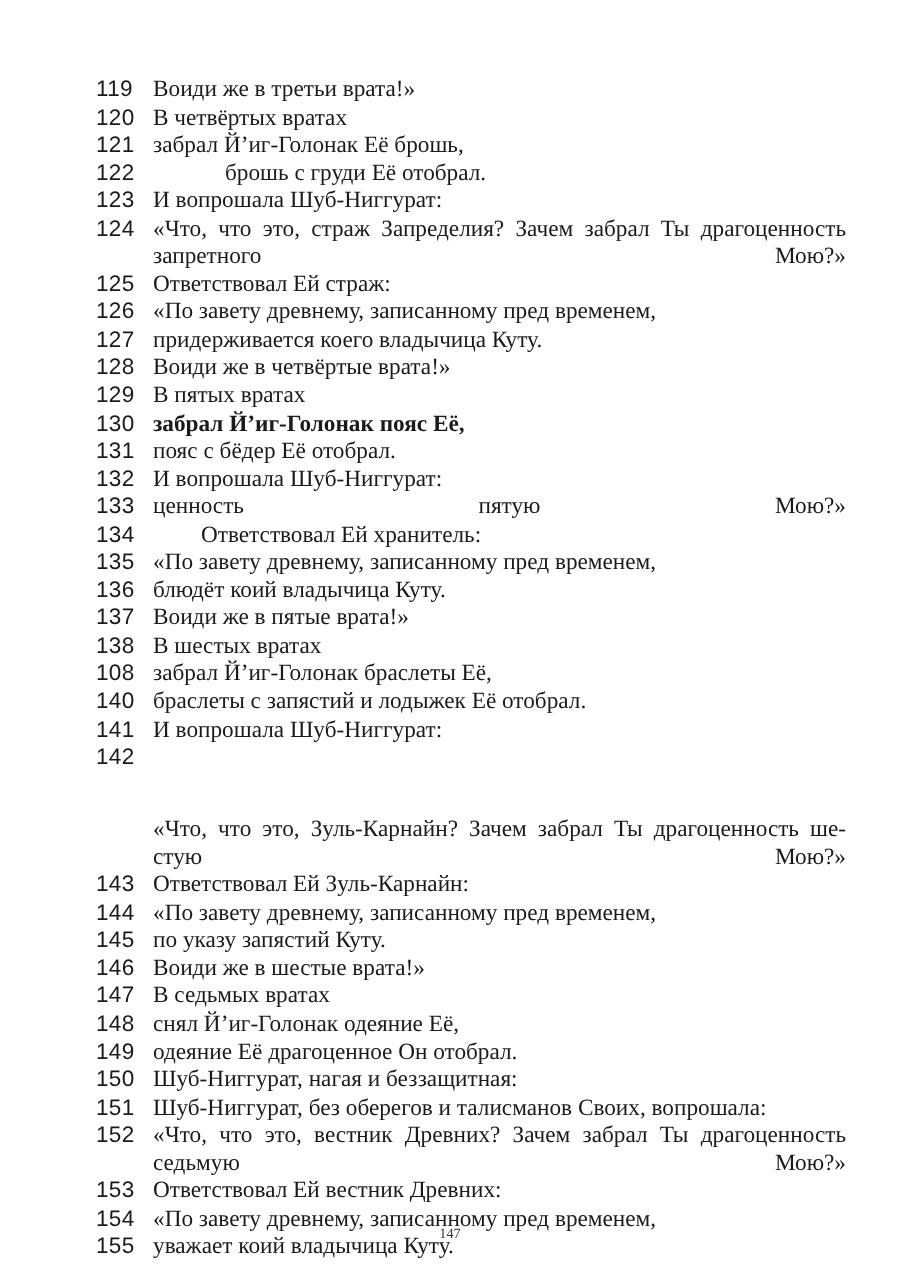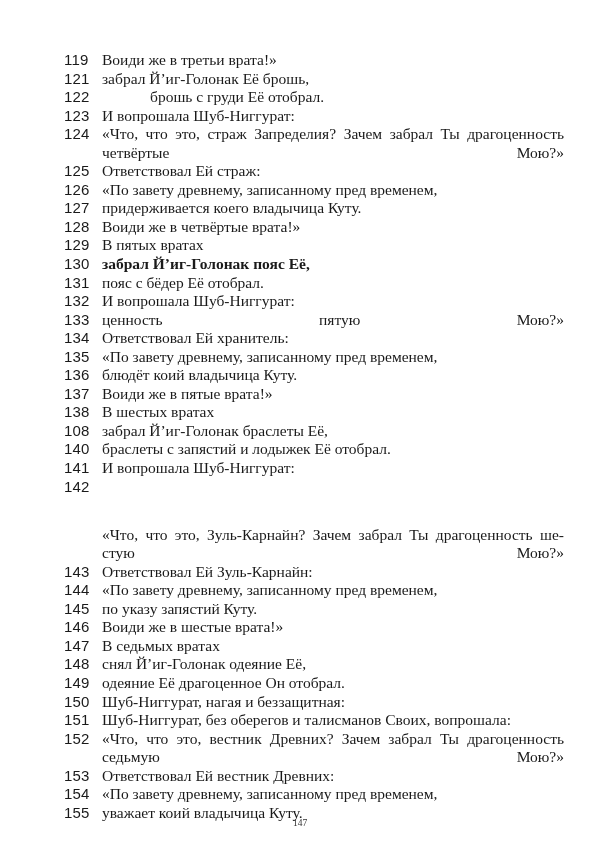--- a/index.html
+++ b/index.html
@@ -19,20 +19,26 @@
 
 <div class="page">
   <div class="lines" id="lines">
       <div class="line">
         <span class="num">119</span>
         <span class="txt">
           <span class="cont" style="text-align: justify; text-align-last: left;">Воиди же в третьи врата!»</span>
         </span>
       </div>
       <div class="line">
+        <span class="num">120</span>
+        <span class="txt">
+          <span class="cont" style="text-align: justify; text-align-last: left;">В четвёртых вратах</span>
+        </span>
+      </div>
+      <div class="line">
         <span class="num">121</span>
         <span class="txt">
           <span class="cont" style="text-align: justify; text-align-last: left;">забрал Й’иг-Голонак Её брошь,</span>
         </span>
       </div>
       <div class="line">
         <span class="num">122</span>
         <span class="txt">
           <span class="cont" style="text-align: justify; text-align-last: left; margin-left: 48px;">брошь с груди Её отобрал.</span>
         </span>
@@ -40,21 +46,21 @@
       <div class="line">
         <span class="num">123</span>
         <span class="txt">
           <span class="cont" style="text-align: justify; text-align-last: left;">И вопрошала Шуб-Ниггурат:</span>
         </span>
       </div>
       <div class="line">
         <span class="num">124</span>
         <span class="txt full">
           <span class="cont" style="text-align: justify; text-align-last: justify;">«Что, что это, страж Запределия? Зачем забрал Ты драгоценность</span>
-          <span class="cont">четвёртые Мою?»</span>
+          <span class="cont">запретного Мою?»</span>
         </span>
       </div>
       <div class="line">
         <span class="num">125</span>
         <span class="txt">
           <span class="cont" style="text-align: justify; text-align-last: left;">Ответствовал Ей страж:</span>
         </span>
       </div>
       <div class="line">
         <span class="num">126</span>
@@ -100,21 +106,21 @@
       </div>
       <div class="line">
         <span class="num">133</span>
         <span class="txt full">
           <span class="cont">ценность пятую Мою?»</span>
         </span>
       </div>
       <div class="line">
         <span class="num">134</span>
         <span class="txt">
-          <span class="cont" style="text-align: justify; text-align-last: left;">Ответствовал Ей хранитель:</span>
+          <span class="cont" style="text-align: justify; text-align-last: left; margin-left: 32px;">Ответствовал Ей хранитель:</span>
         </span>
       </div>
       <div class="line">
         <span class="num">135</span>
         <span class="txt">
           <span class="cont" style="text-align: justify; text-align-last: left;">«По завету древнему, записанному пред временем,</span>
         </span>
       </div>
       <div class="line">
         <span class="num">136</span>

